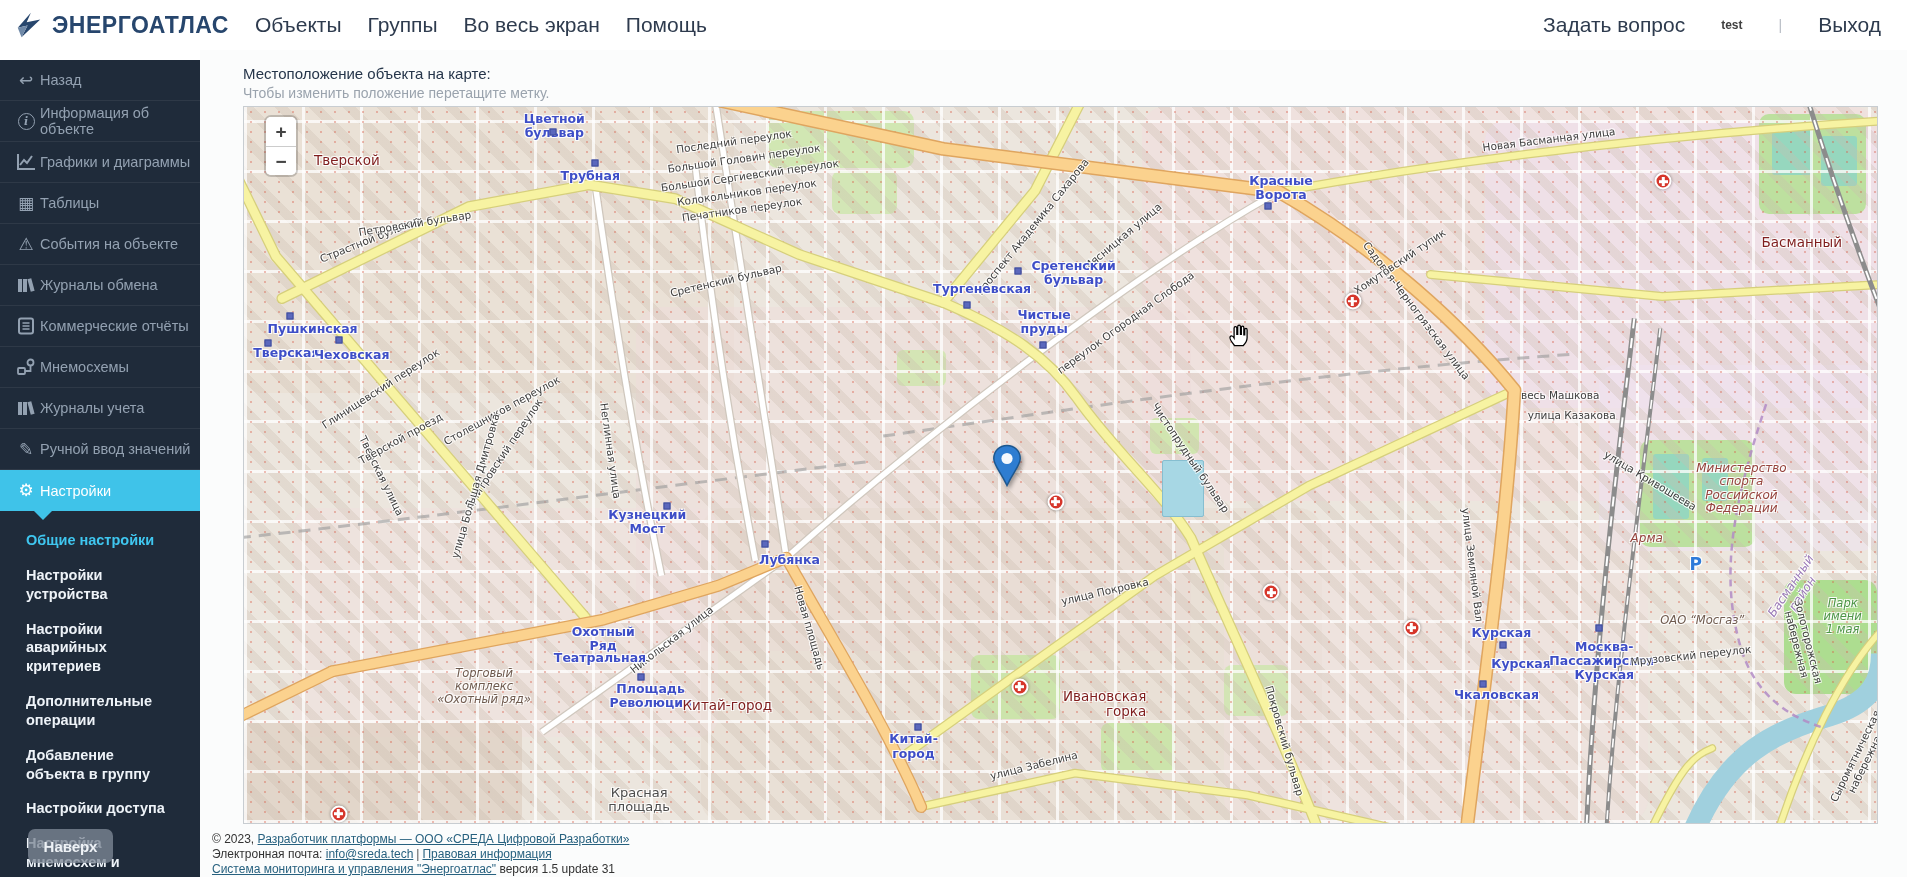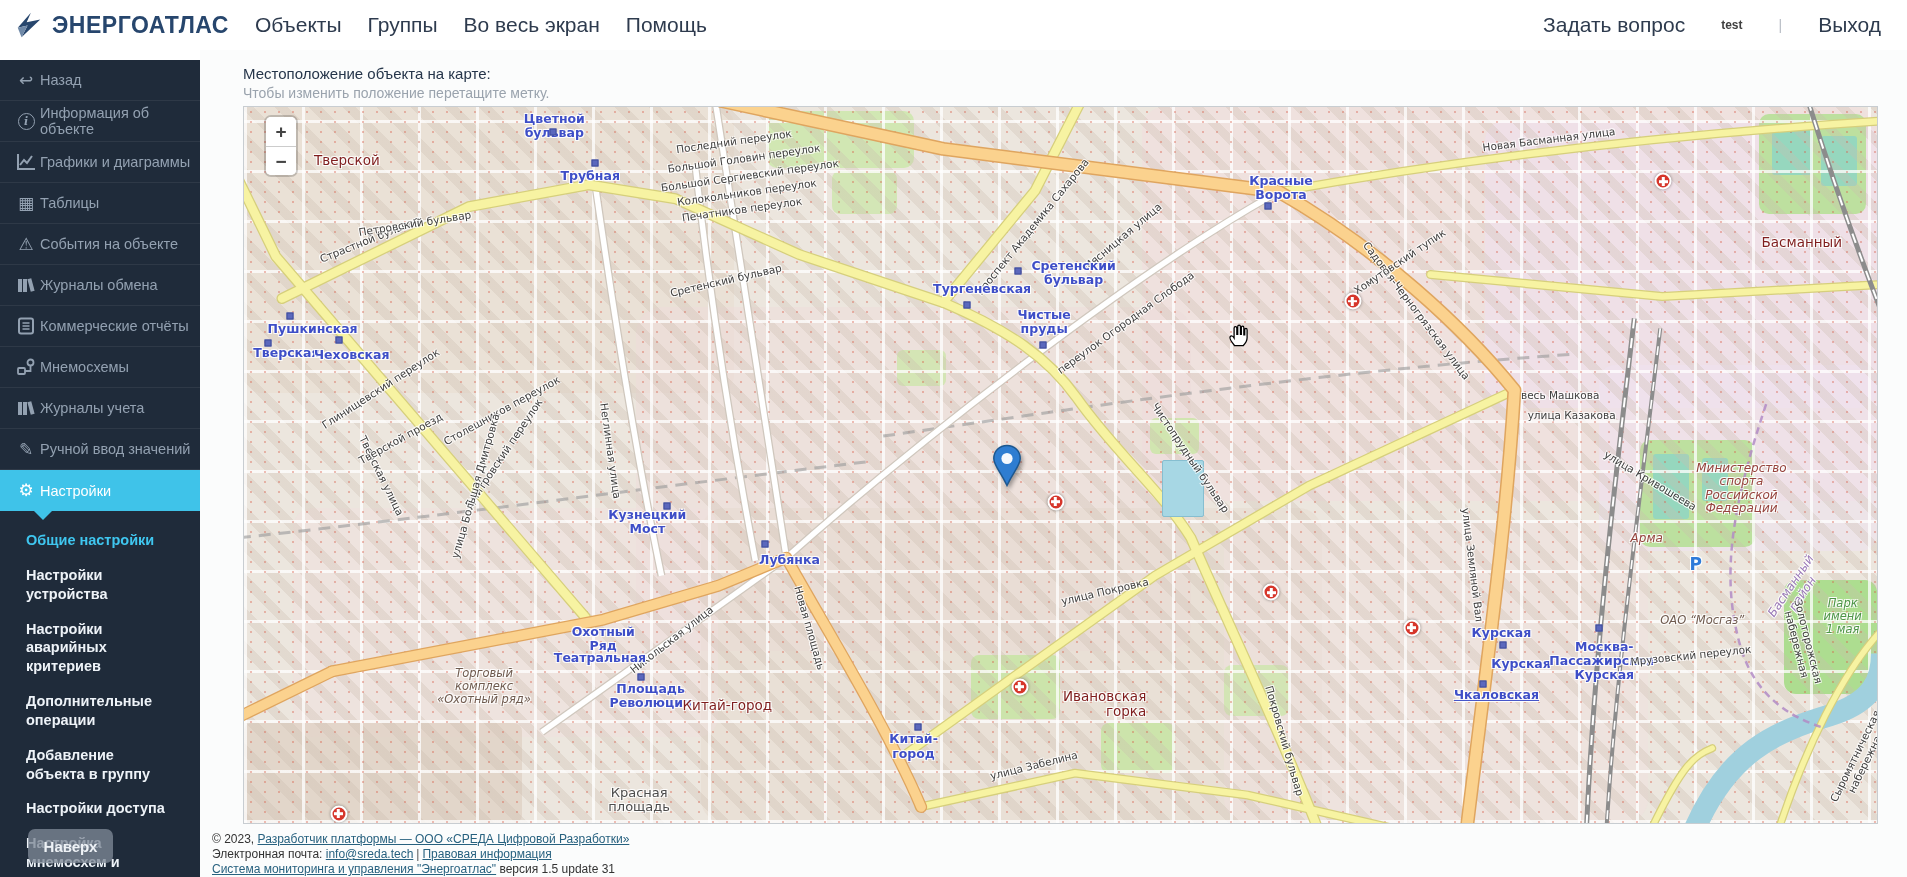--- a/index.html
+++ b/index.html
@@ -364,21 +364,21 @@
 комплекс
 «Охотный ряд»</span>
         <span class="lbl metro" style="left: 41%; top: 89.3%; transform: translate(-50%, -50%);">Китай-
 город</span>
         <span class="lbl street" style="left: 48.4%; top: 92.1%; transform: translate(-50%, -50%) rotate(-14deg);">улица Забелина</span>
         <span class="lbl district" style="left: 52.7%; top: 83.4%; transform: translate(-50%, -50%);">Ивановская
 горка</span>
         <span class="lbl street" style="left: 75.2%; top: 64%; transform: translate(-50%, -50%) rotate(83deg);">улица Земляной Вал</span>
         <span class="lbl metro" style="left: 77%; top: 73.4%; transform: translate(-50%, -50%);">Курская</span>
         <span class="lbl metro" style="left: 78.2%; top: 77.8%; transform: translate(-50%, -50%);">Курская</span>
-        <span class="lbl metro" style="left: 76.7%; top: 82.1%; transform: translate(-50%, -50%); text-decoration: underline;">Чкаловская</span>
+        <span class="lbl metro" style="left: 76.7%; top: 82.1%; transform: translate(-50%, -50%);">Чкаловская</span>
         <span class="lbl metro" style="left: 83.3%; top: 77.4%; transform: translate(-50%, -50%);">Москва-
 Пассажирская-
 Курская</span>
         <span class="lbl street" style="left: 86.1%; top: 52.3%; transform: translate(-50%, -50%) rotate(31deg);">улица Кривошеева</span>
         <span class="lbl poi" style="left: 91.7%; top: 53.3%; transform: translate(-50%, -50%);">Министерство
 спорта
 Российской
 Федерации</span>
         <span class="lbl poi" style="left: 85.9%; top: 60.3%; transform: translate(-50%, -50%); text-align: center;">Арма</span>
         <span class="lbl poi-dark" style="left: 89.3%; top: 71.7%; transform: translate(-50%, -50%);">ОАО “Мосгаз”</span>

